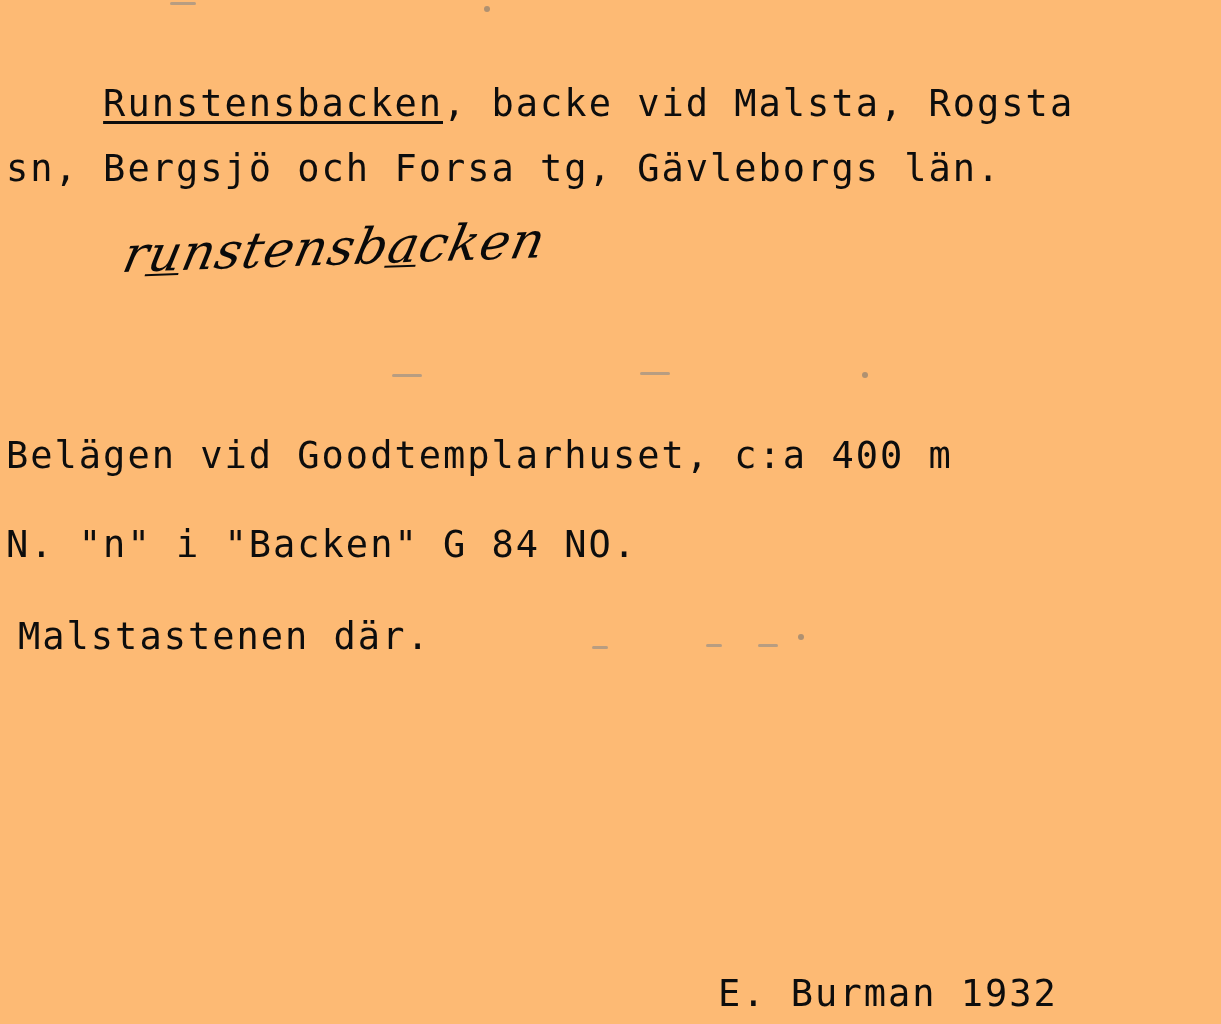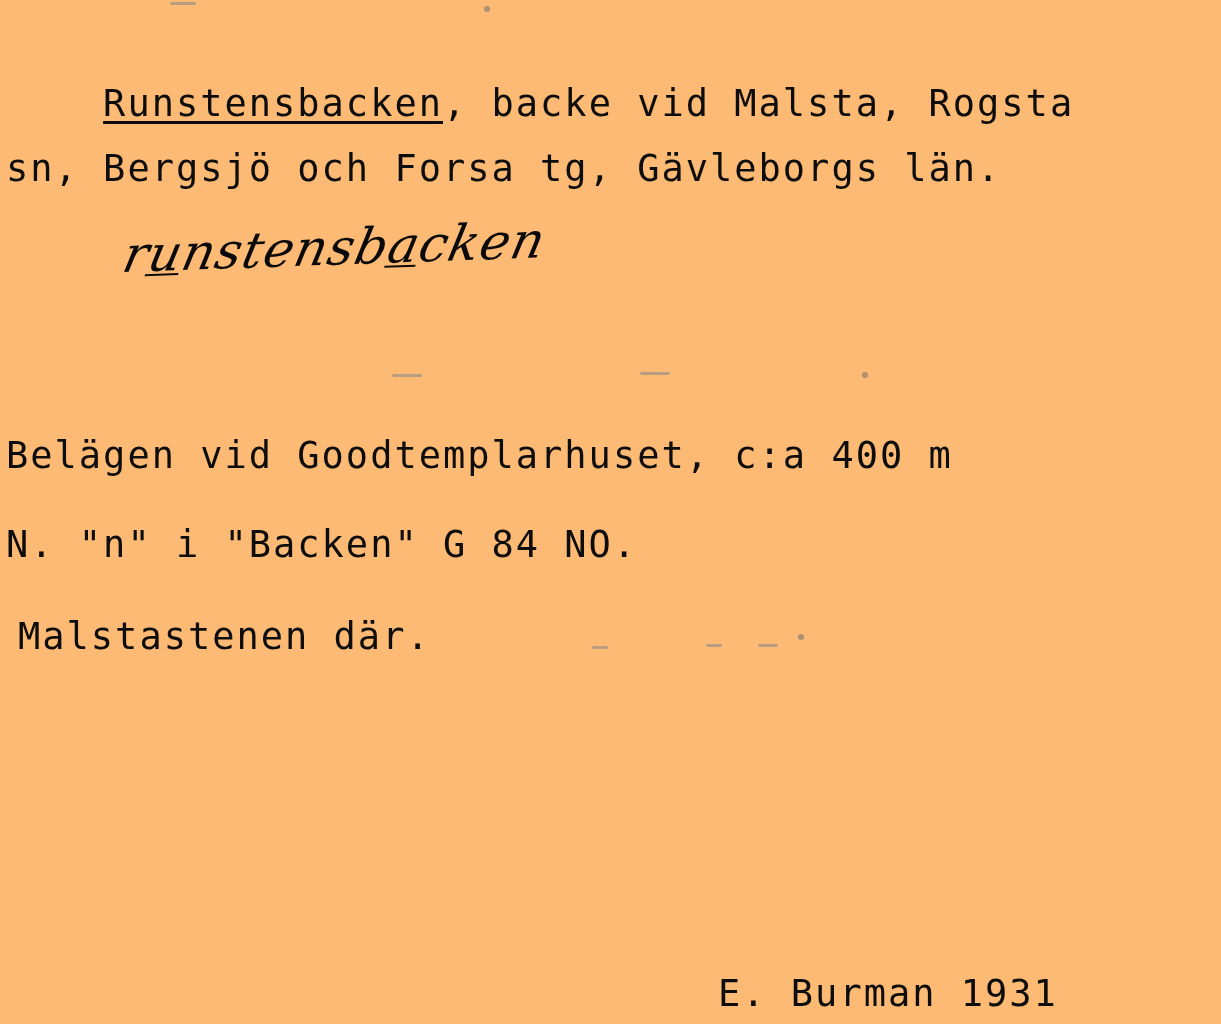--- a/index.html
+++ b/index.html
@@ -103,15 +103,15 @@
 
   <div class="tw" style="left:6px; top:437px;">Belägen vid Goodtemplarhuset, c:a 400 m</div>
   <div class="tw" style="left:6px; top:526px;">N. "n" i "Backen" G 84 NO.</div>
   <div class="tw" style="left:6px; top:618px;margin-left:12px;">Malstastenen där.</div>
 
   <div class="dashmark" style="left:592px; top:646px; width:16px;"></div>
   <div class="dashmark" style="left:706px; top:644px; width:16px;"></div>
   <div class="dashmark" style="left:758px; top:644px; width:20px;"></div>
   <div class="speck" style="left:798px; top:634px; width:6px; height:6px;"></div>
 
-  <div class="sig" style="left:718px; top:972px;">E. Burman 1931</div>
+  <div class="sig" style="left:718px; top:972px;">E. Burman 1932</div>
 
 </div>
 
 </body></html>

